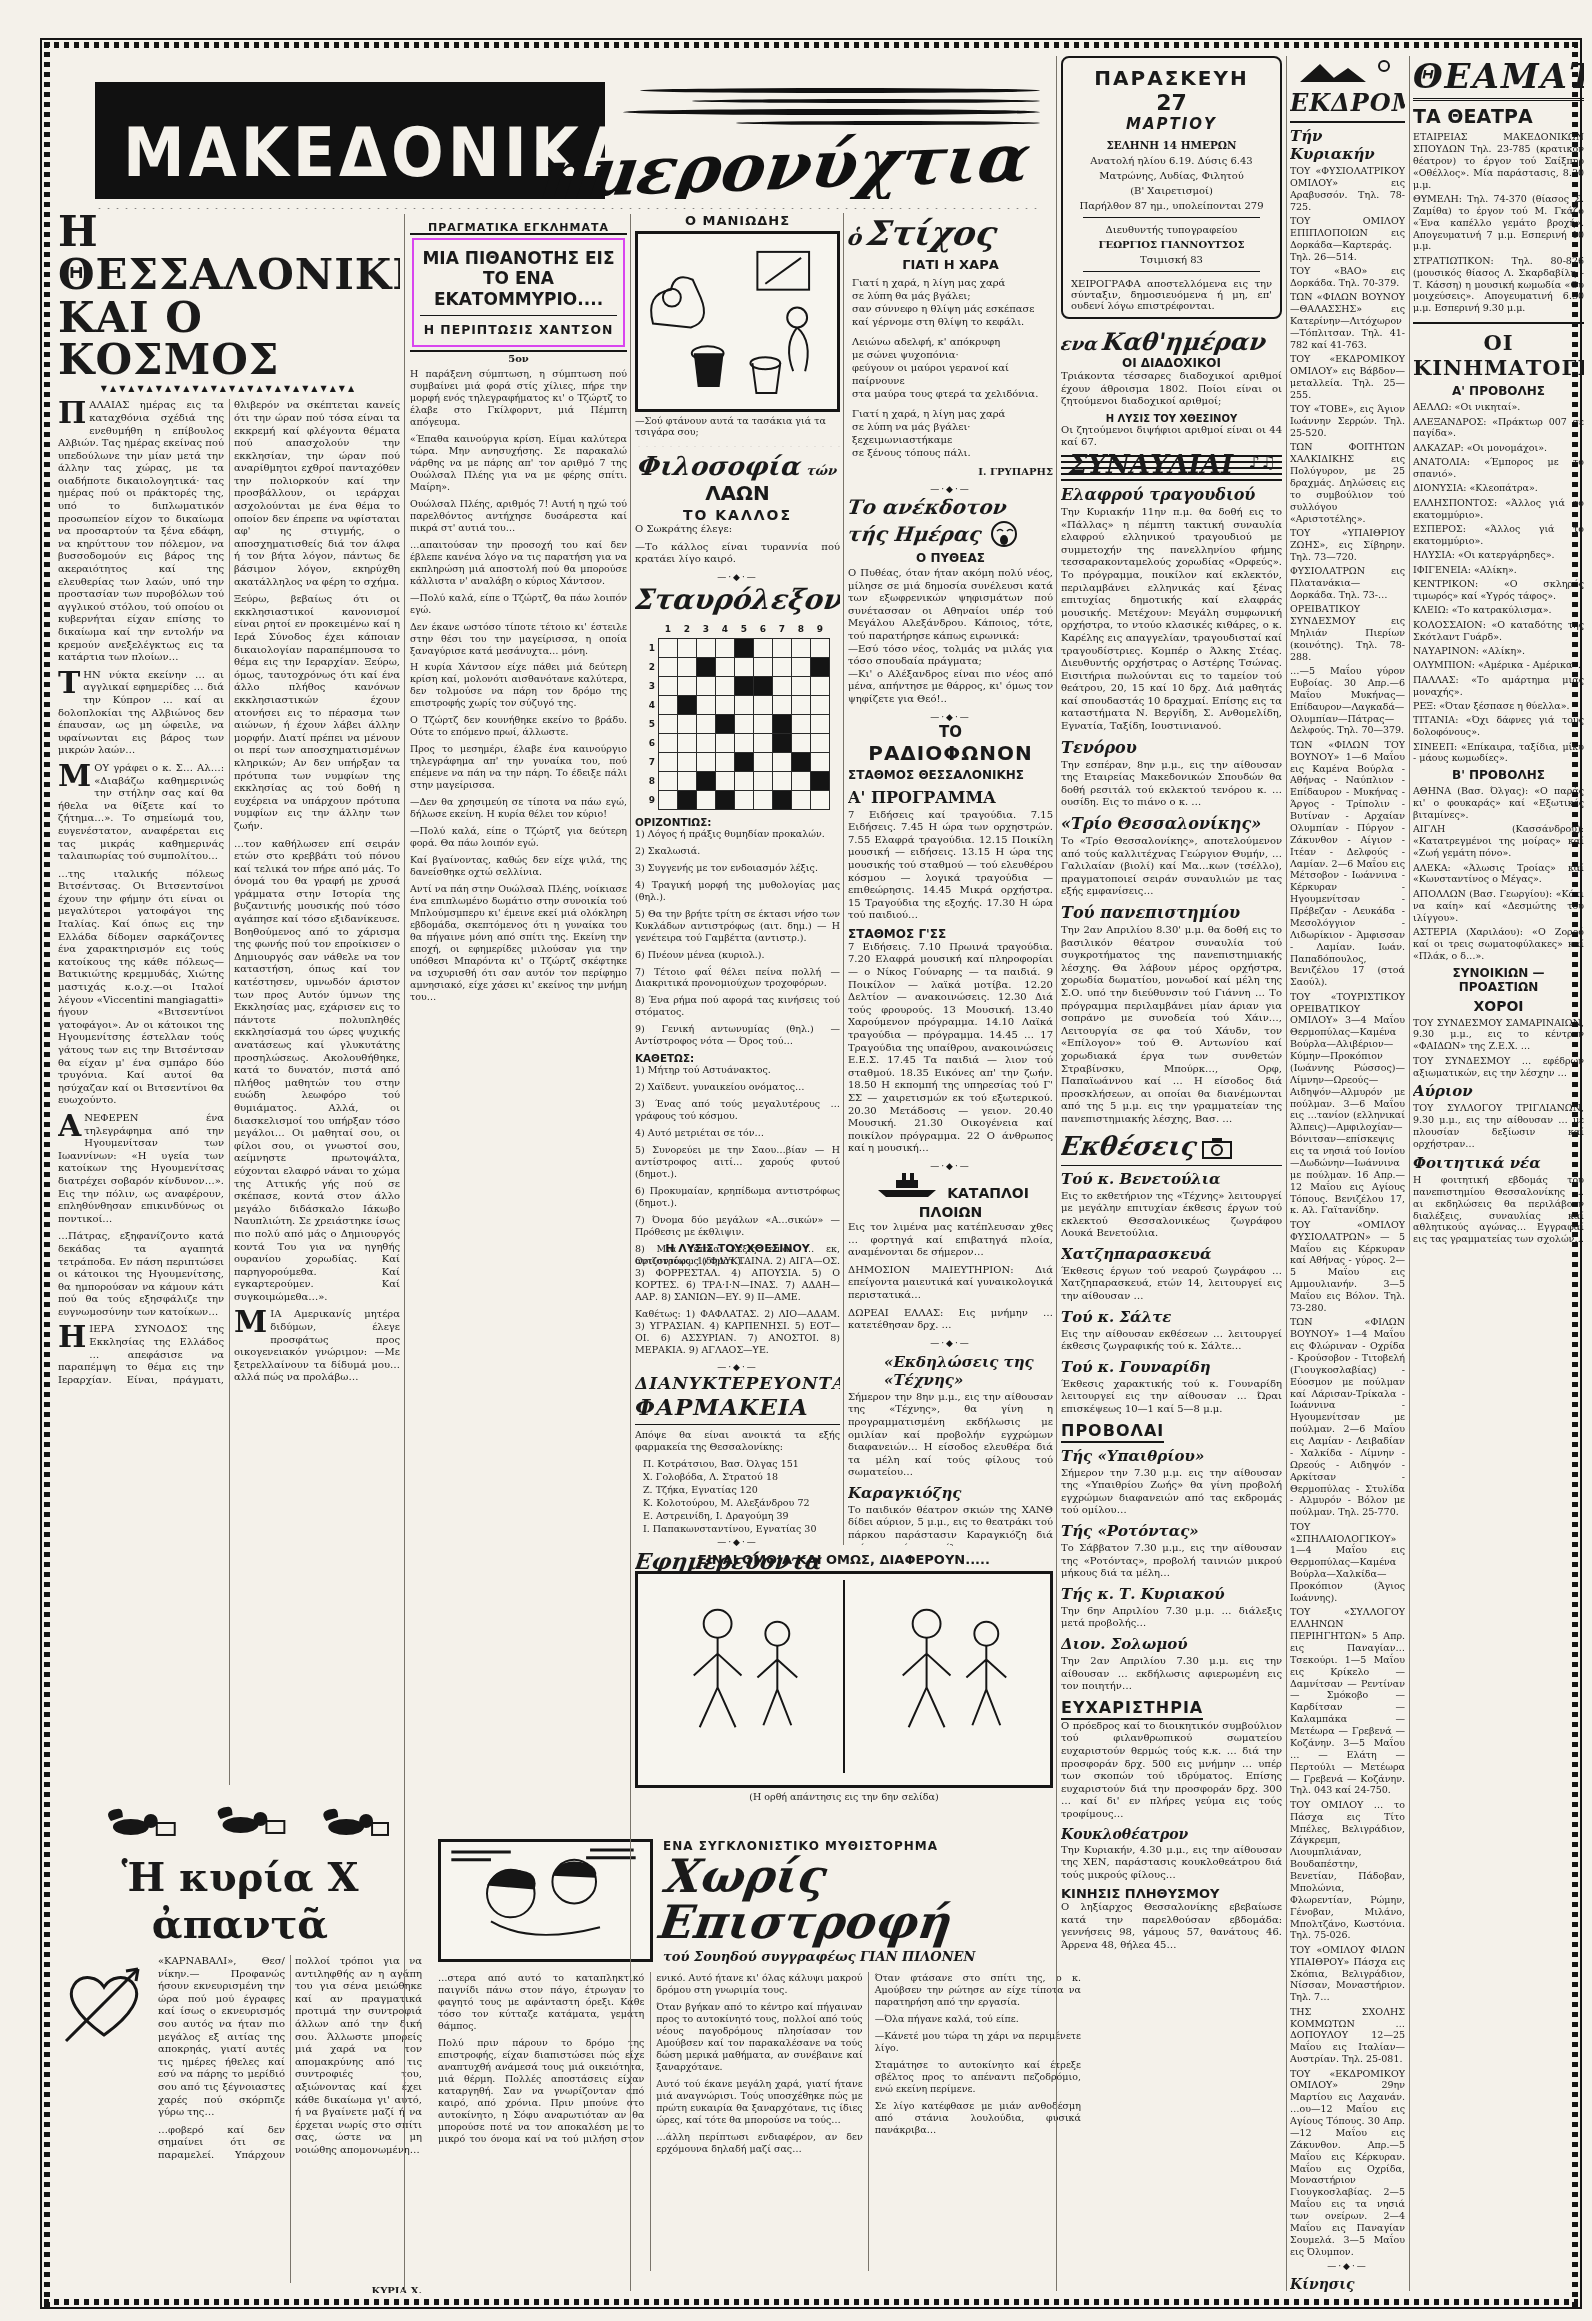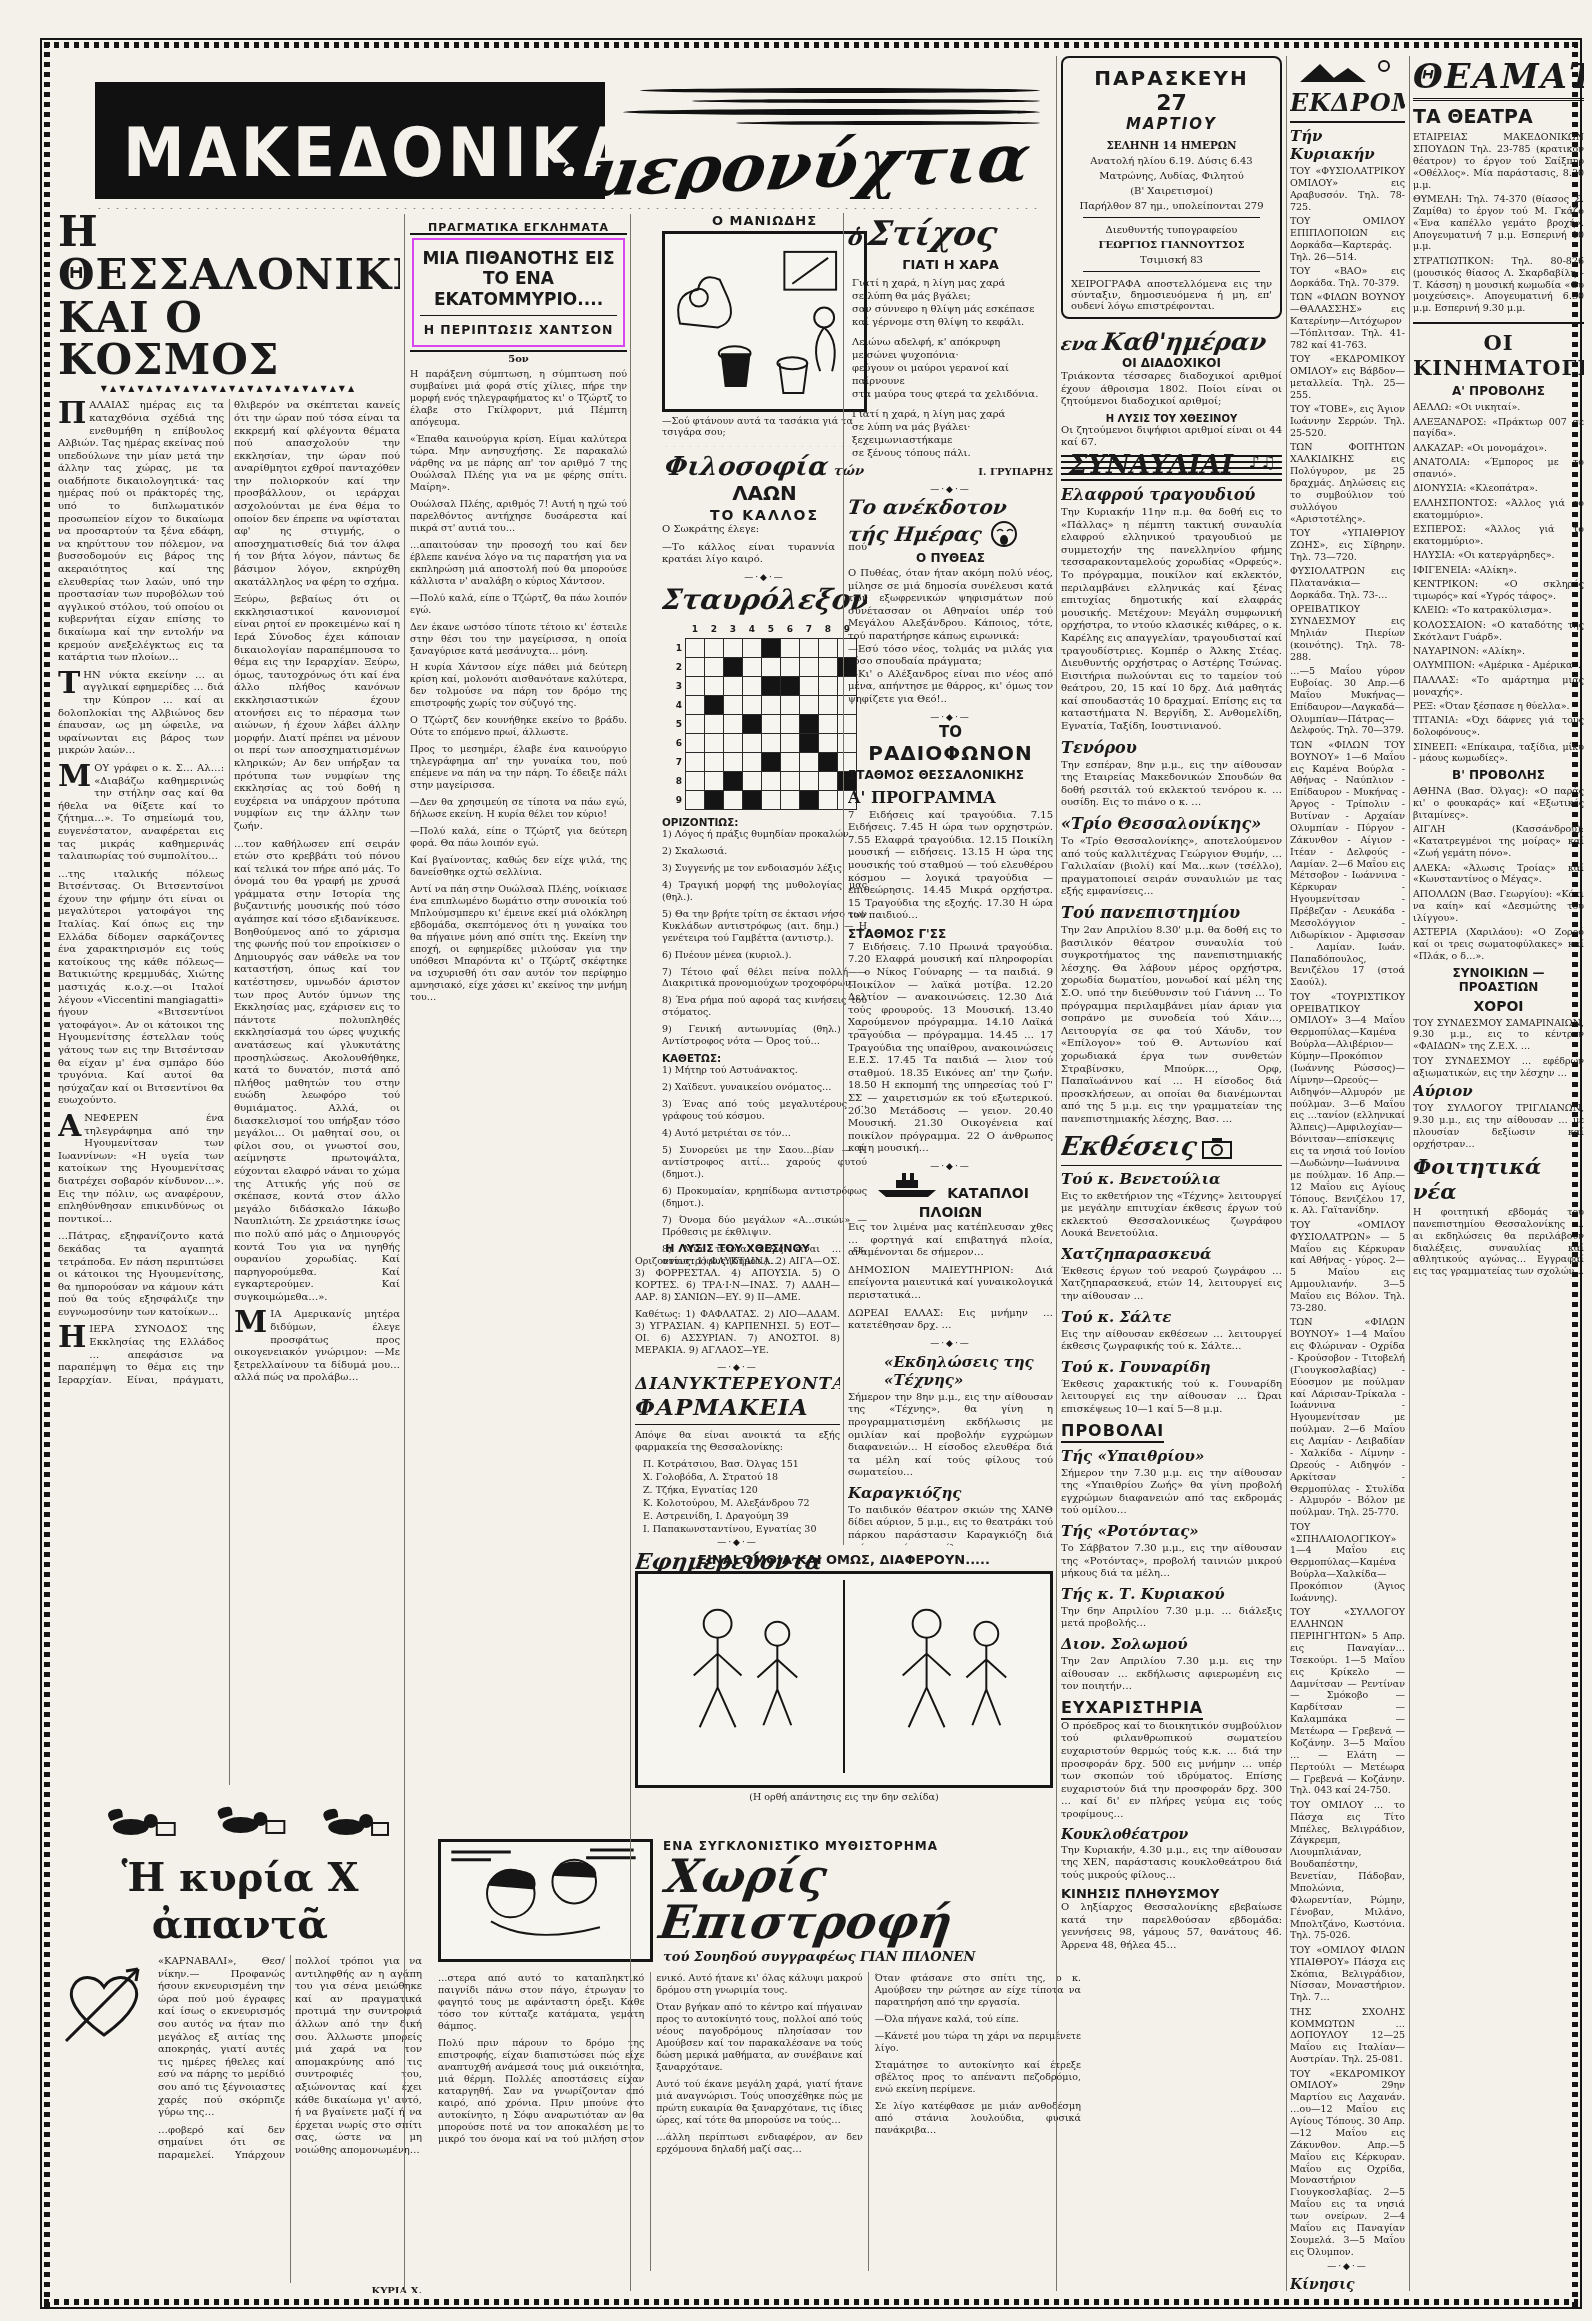--- a/index.html
+++ b/index.html
@@ -174,21 +174,21 @@
         <p class="p">Η κυρία Χάντσον είχε πάθει μιά δεύτερη κρίση καί, μολονότι αισθανότανε καλύτερα, δεν τολμούσε να πάρη τον δρόμο της επιστροφής χωρίς τον σύζυγό της.</p>
         <p class="p">Ο Τζώρτζ δεν κουνήθηκε εκείνο το βράδυ. Ούτε το επόμενο πρωί, άλλωστε.</p>
         <p class="p">Προς το μεσημέρι, έλαβε ένα καινούργιο τηλεγράφημα απ' την γυναίκα του, πού επέμενε να πάη να την πάρη. Το έδειξε πάλι στην μαγείρισσα.</p>
         <p class="p">—Δεν θα χρησιμεύη σε τίποτα να πάω εγώ, δήλωσε εκείνη. Η κυρία θέλει τον κύριο!</p>
         <p class="p">—Πολύ καλά, είπε ο Τζώρτζ για δεύτερη φορά. Θα πάω λοιπόν εγώ.</p>
         <p class="p">Καί βγαίνοντας, καθώς δεν είχε ψιλά, της δανείσθηκε οχτώ σελλίνια.</p>
         <p class="p">Αντί να πάη στην Ουώλσαλ Πλέης, νοίκιασε ένα επιπλωμένο δωμάτιο στην συνοικία τού Μπλούμσμπερυ κι' έμεινε εκεί μιά ολόκληρη εβδομάδα, σκεπτόμενος ότι η γυναίκα του θα πήγαινε μόνη από σπίτι της. Εκείνη την εποχή, οι εφημερίδες μιλούσαν για την υπόθεσι Μπαρόντα κι' ο Τζώρτζ σκέφτηκε να ισχυρισθή ότι σαν αυτόν τον περίφημο αμνησιακό, είχε χάσει κι' εκείνος την μνήμη του…</p>
       </div>
   </div>
 
-  <div class="col" style="left:662px;top:213px;width:205px;height:1341px;">
+  <div class="col" style="left:635px;top:213px;width:205px;height:1341px;">
     <div class="center hsans" style="font-size:13px;letter-spacing:1px;">Ο ΜΑΝΙΩΔΗΣ</div>
     <div class="artbox" style="height:175px;margin-top:3px;">
       <svg width="199" height="169" viewBox="0 0 200 170">
         <rect x="120" y="18" width="52" height="38" fill="none" stroke="#161616" stroke-width="2"></rect>
         <path d="M128 50 L164 24" stroke="#161616" stroke-width="2" fill="none"></path>
         <path d="M15 90 q-8 -30 18 -34 q4 -18 22 -10 l8 18 q10 24 -10 30 z" fill="none" stroke="#161616" stroke-width="2"></path>
         <ellipse cx="70" cy="120" rx="16" ry="7" fill="none" stroke="#161616" stroke-width="2"></ellipse>
         <path d="M56 120 l4 34 h22 l4 -34" fill="#161616"></path>
         <ellipse cx="128" cy="130" rx="15" ry="6" fill="none" stroke="#161616" stroke-width="2"></ellipse>
         <path d="M115 130 l4 30 h20 l4 -30" fill="none" stroke="#161616" stroke-width="2"></path>
@@ -731,21 +731,21 @@
       </div>
     <div class="prob-h">ΣΥΝΟΙΚΙΩΝ — ΠΡΟΑΣΤΙΩΝ</div>
     <div class="prob-h" style="font-size:14px;">ΧΟΡΟΙ</div>
     <div>
 
     <p class="entry">ΤΟΥ ΣΥΝΔΕΣΜΟΥ ΣΑΜΑΡΙΝΑΙΩΝ, 9.30 μ.μ., εις το κέντρον «ΦΑΙΔΩΝ» της Ζ.Ε.Χ. …</p>
         <p class="entry">ΤΟΥ ΣΥΝΔΕΣΜΟΥ … εφέδρων αξιωματικών, εις την λέσχην …</p>
       </div>
     <div class="fancy-h" style="font-size:15px;">Αύριον</div>
     <p class="entry">ΤΟΥ ΣΥΛΛΟΓΟΥ ΤΡΙΓΛΙΑΝΩΝ, 9.30 μ.μ., εις την αίθουσαν … με πλουσίαν δεξίωσιν καί ορχήστραν…</p>
-    <div class="fancy-h" style="font-size:21px;">Φοιτητικά νέα</div>
+    <div class="fancy-h" style="font-size:15px;">Φοιτητικά νέα</div>
     <p class="entry">Η φοιτητική εβδομάς τού πανεπιστημίου Θεσσαλονίκης … αι εκδηλώσεις θα περιλάβουν διαλέξεις, συναυλίας καί αθλητικούς αγώνας… Εγγραφαί εις τας γραμματείας των σχολών…</p>
   </div>
 
   <div class="colrule" style="left:404px;"></div>
   <div class="colrule" style="left:630px;"></div>
   <div class="colrule" style="left:843px;top:213px;bottom:776px;"></div>
   <div class="colrule" style="left:1056px;top:56px;"></div>
   <div class="colrule" style="left:1286px;top:56px;"></div>
   <div class="colrule" style="left:1409px;top:56px;"></div>
 </div>

